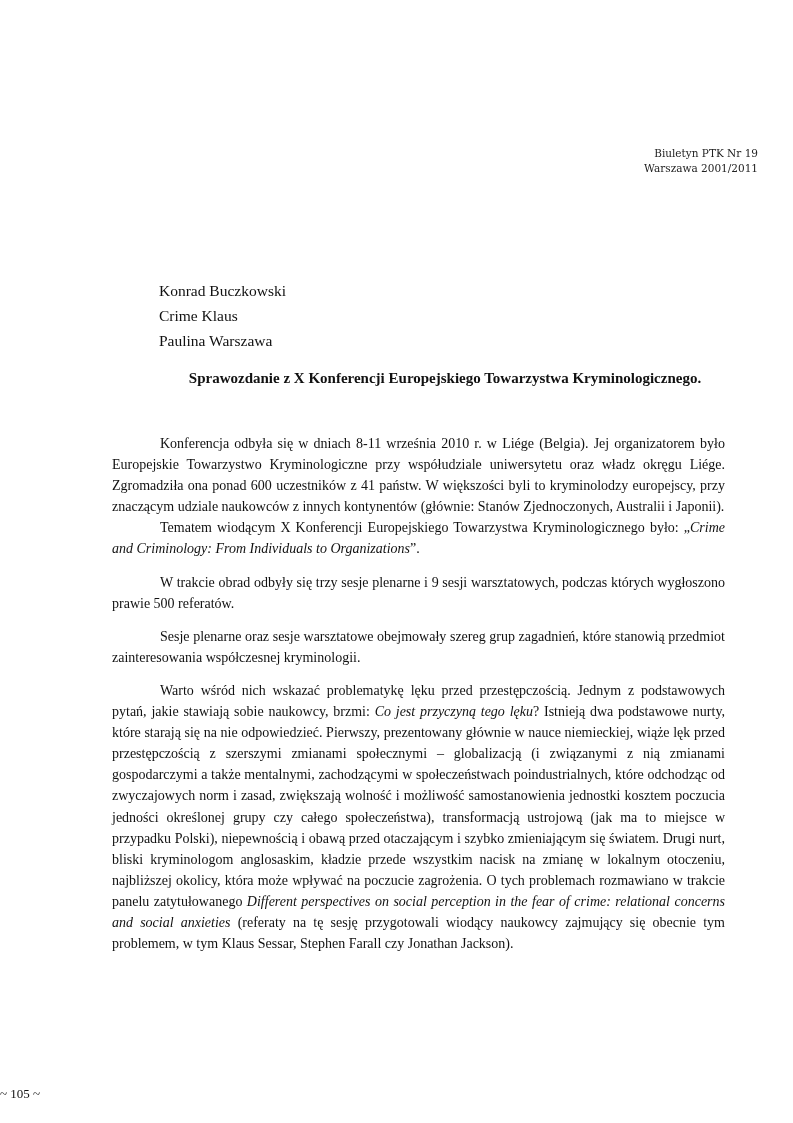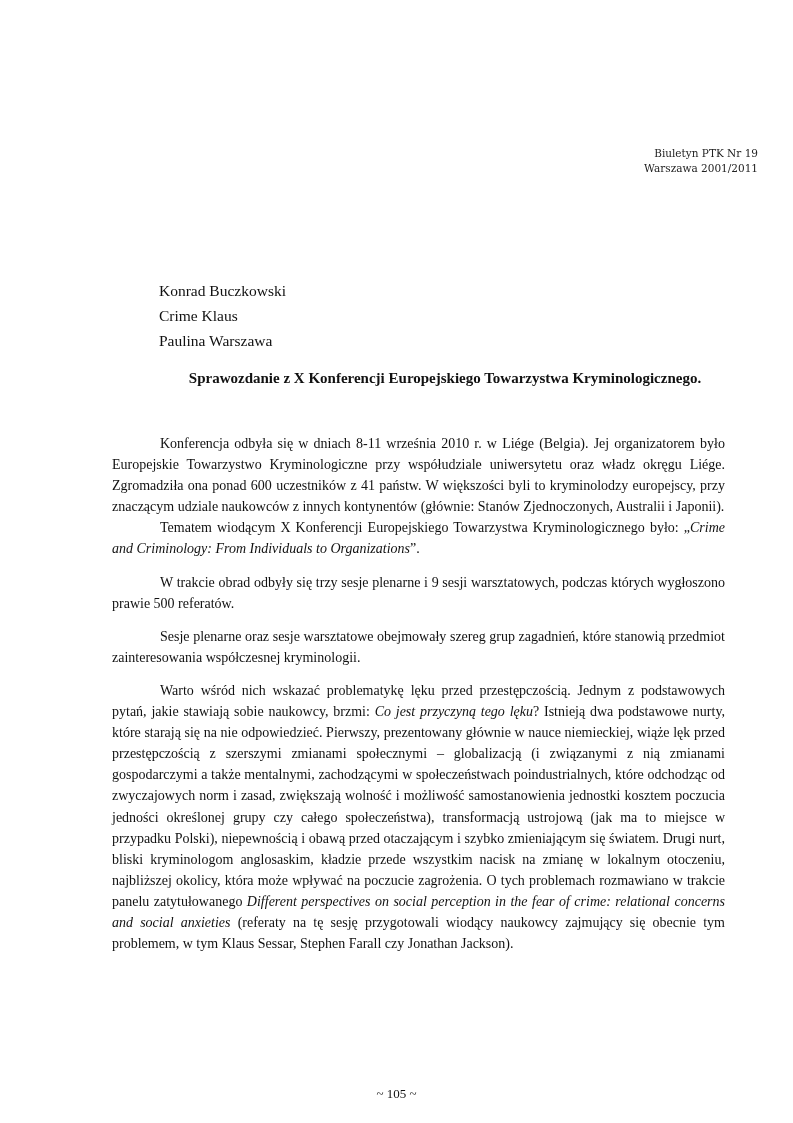--- a/index.html
+++ b/index.html
@@ -8,21 +8,21 @@
   .header { position: absolute; right: 35px; top: 146px; text-align: right;
             font-family: "DejaVu Serif", serif; font-size: 10.5px; line-height: 15px; color: #222; }
   .authors { position: absolute; left: 159px; top: 278px; font-size: 15.5px; line-height: 25px; }
   .title { position: absolute; left: 100px; width: 690px; top: 369px; text-align: center;
            font-weight: bold; font-size: 15px; line-height: 19px; }
   .body { position: absolute; left: 112px; width: 613px; top: 433px;
           font-size: 14px; line-height: 21.1px; text-align: justify; }
   .body p { margin: 0; text-indent: 48px; }
   .body p.gap { margin-top: 12px; }
   .it { font-style: italic; }
-  .footer { position: absolute; left: 0; width: 793px; top: 1086px; text-align: center; font-size: 13px; }
+  .footer { position: absolute; left: 0; width: 793px; top: 1086px; font-size: 13px; }
 </style>
 </head>
 <body>
 
 <div class="header">
   <div>Biuletyn PTK Nr 19</div>
   <div>Warszawa 2001/2011</div>
 </div>
 
 <div class="authors">

